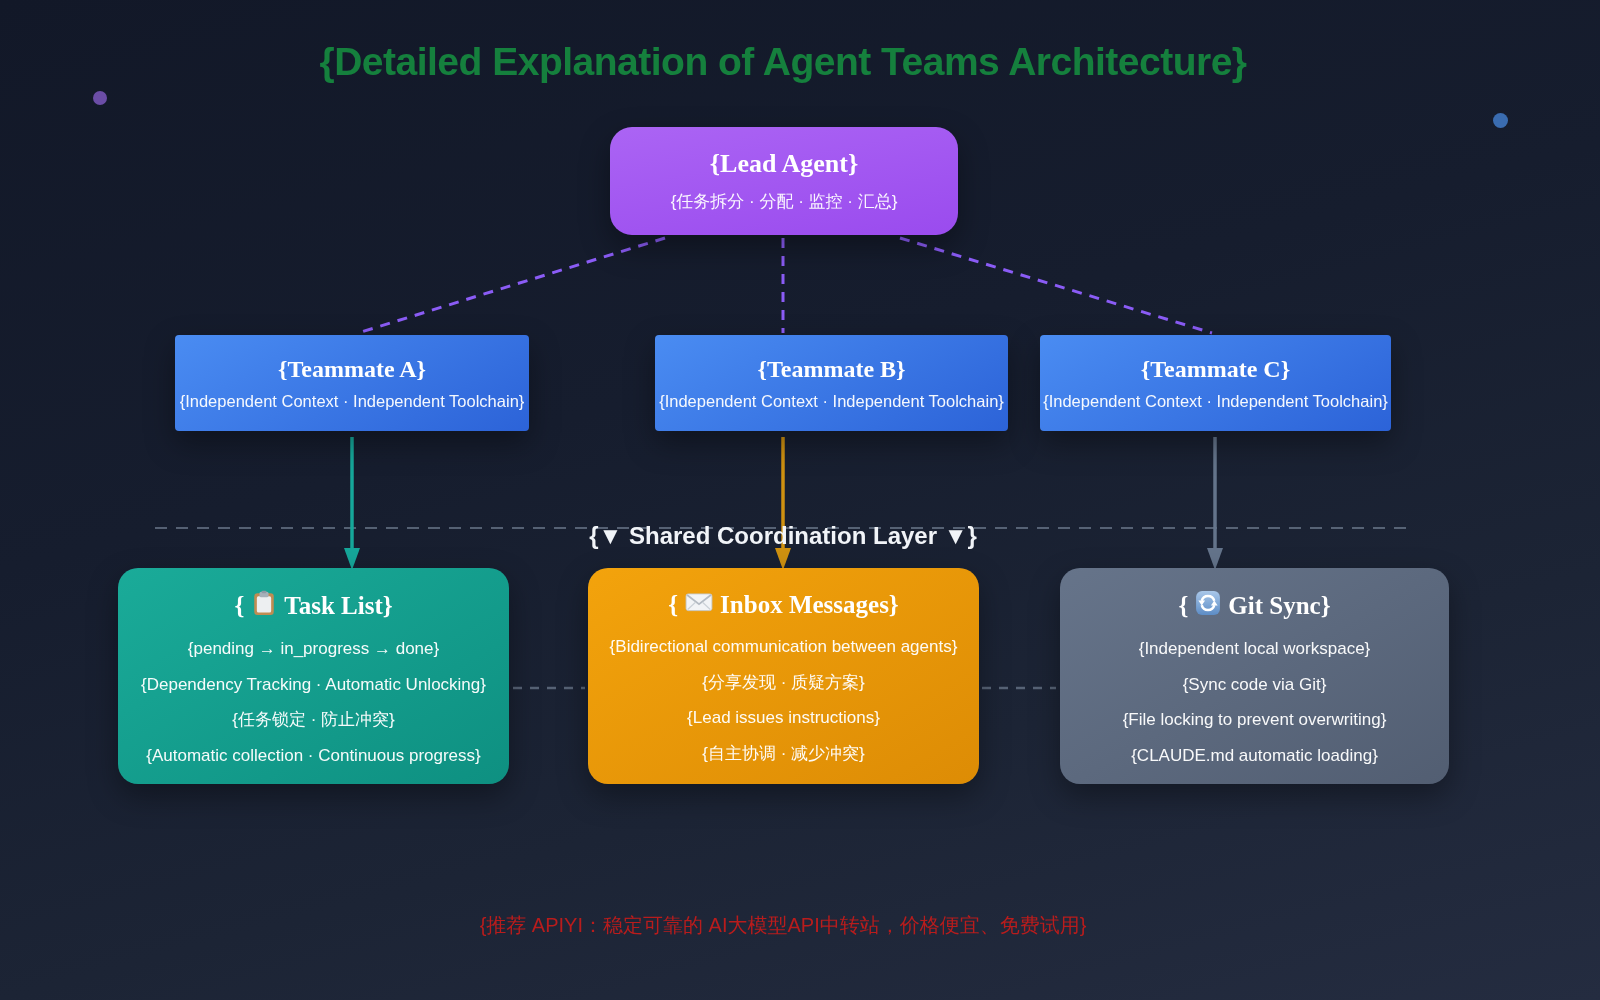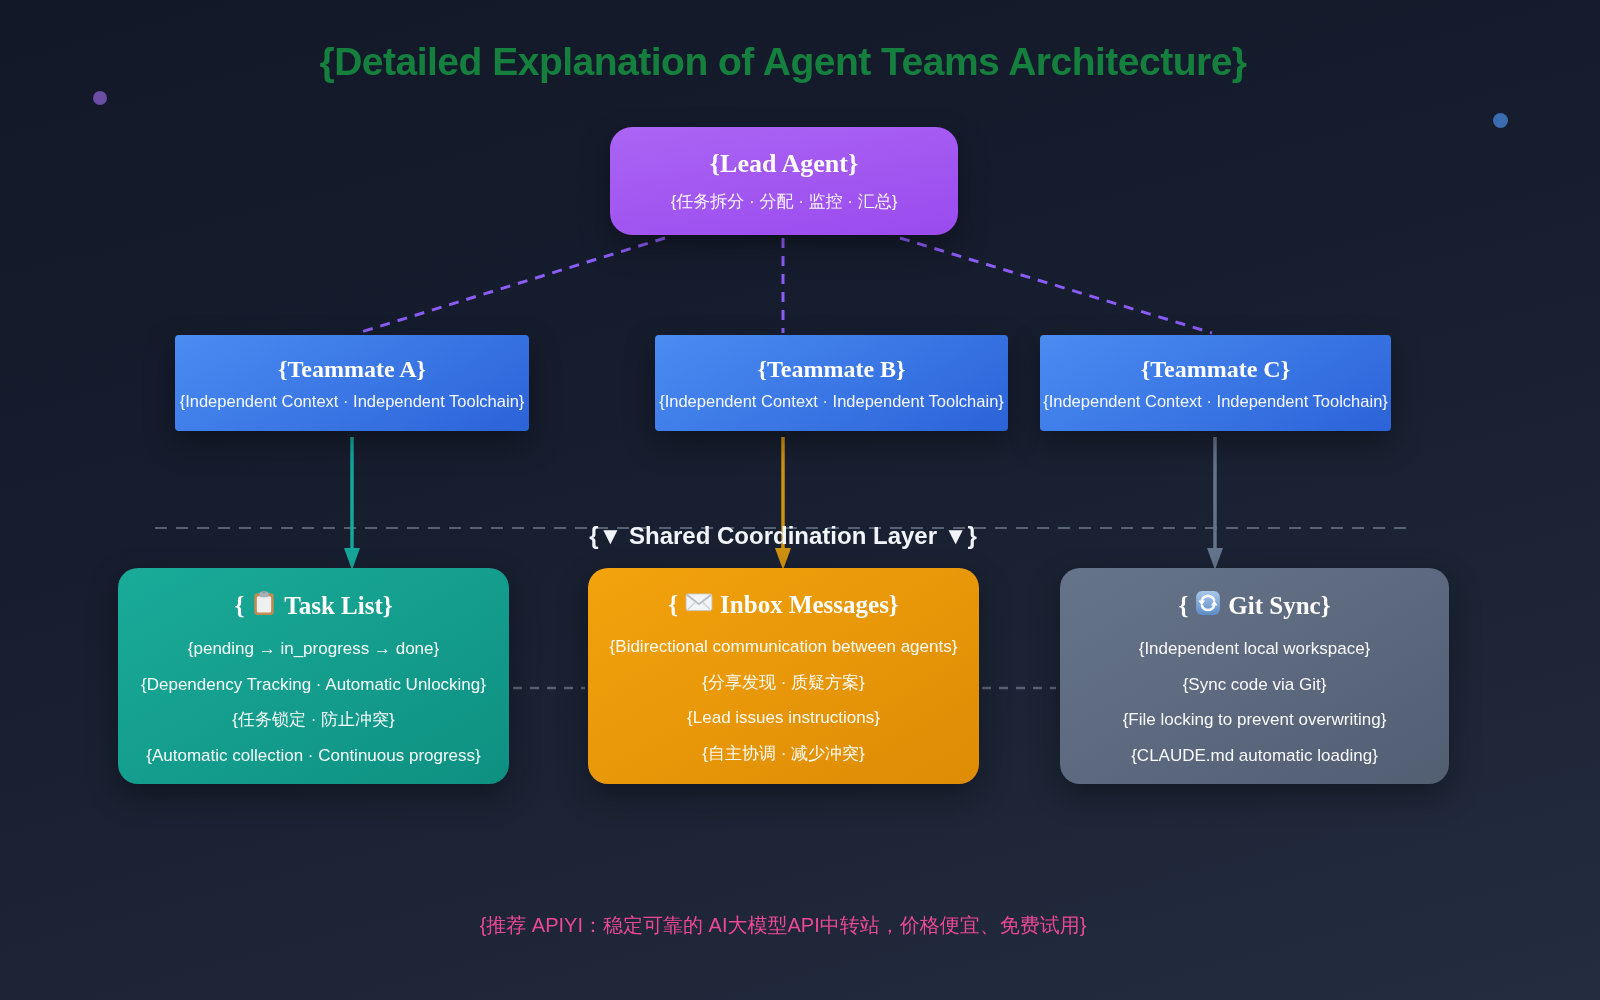--- a/index.html
+++ b/index.html
@@ -28,21 +28,21 @@
   .mate-a{left:175px;width:354px;}
   .mate-b{left:607px;width:353px;margin-left:48px;}
   .mate-c{left:1040px;width:351px;text-align:right;}
   .coord-label{top:486px;color:#f1f4f8;font-size:24px;font-weight:700;margin-top:36px;}
   .bigbox{top:568px;height:216px;border-radius:20px;justify-content:flex-start;padding-top:22px;box-sizing:border-box;}
   .bigbox .node-title{font-size:25px;display:flex;align-items:center;gap:7px;margin-bottom:9px;}
   .bigbox .line{font-size:17px;line-height:35.5px;white-space:nowrap;color:rgba(255,255,255,0.96);}
   .box-task{left:118px;width:391px;background:linear-gradient(150deg,#1aab99 0%,#0e9081 100%);}
   .box-inbox{left:588px;width:391px;background:linear-gradient(150deg,#f3a30c 0%,#dd8c05 100%);}
   .box-git{left:1060px;width:389px;background:linear-gradient(150deg,#66748a 0%,#525e72 100%);}
-  .footer-note{top:912px;color:#ec4899;font-size:20px;}
+  .footer-note{top:912px;color:#b91c1c;font-size:20px;}
   .dot{position:absolute;border-radius:50%;}
   .dot-purple{left:93px;top:91px;width:14px;height:14px;background:#6b4da6;}
   .dot-blue{left:1493px;top:113px;width:15px;height:15px;background:#3a6cb0;}
   svg.overlay{position:absolute;left:0;top:0;}
   .ticon{display:inline-block;vertical-align:middle;}
 </style>
 </head>
 <body>
 
 <div class="dot dot-purple"></div>

